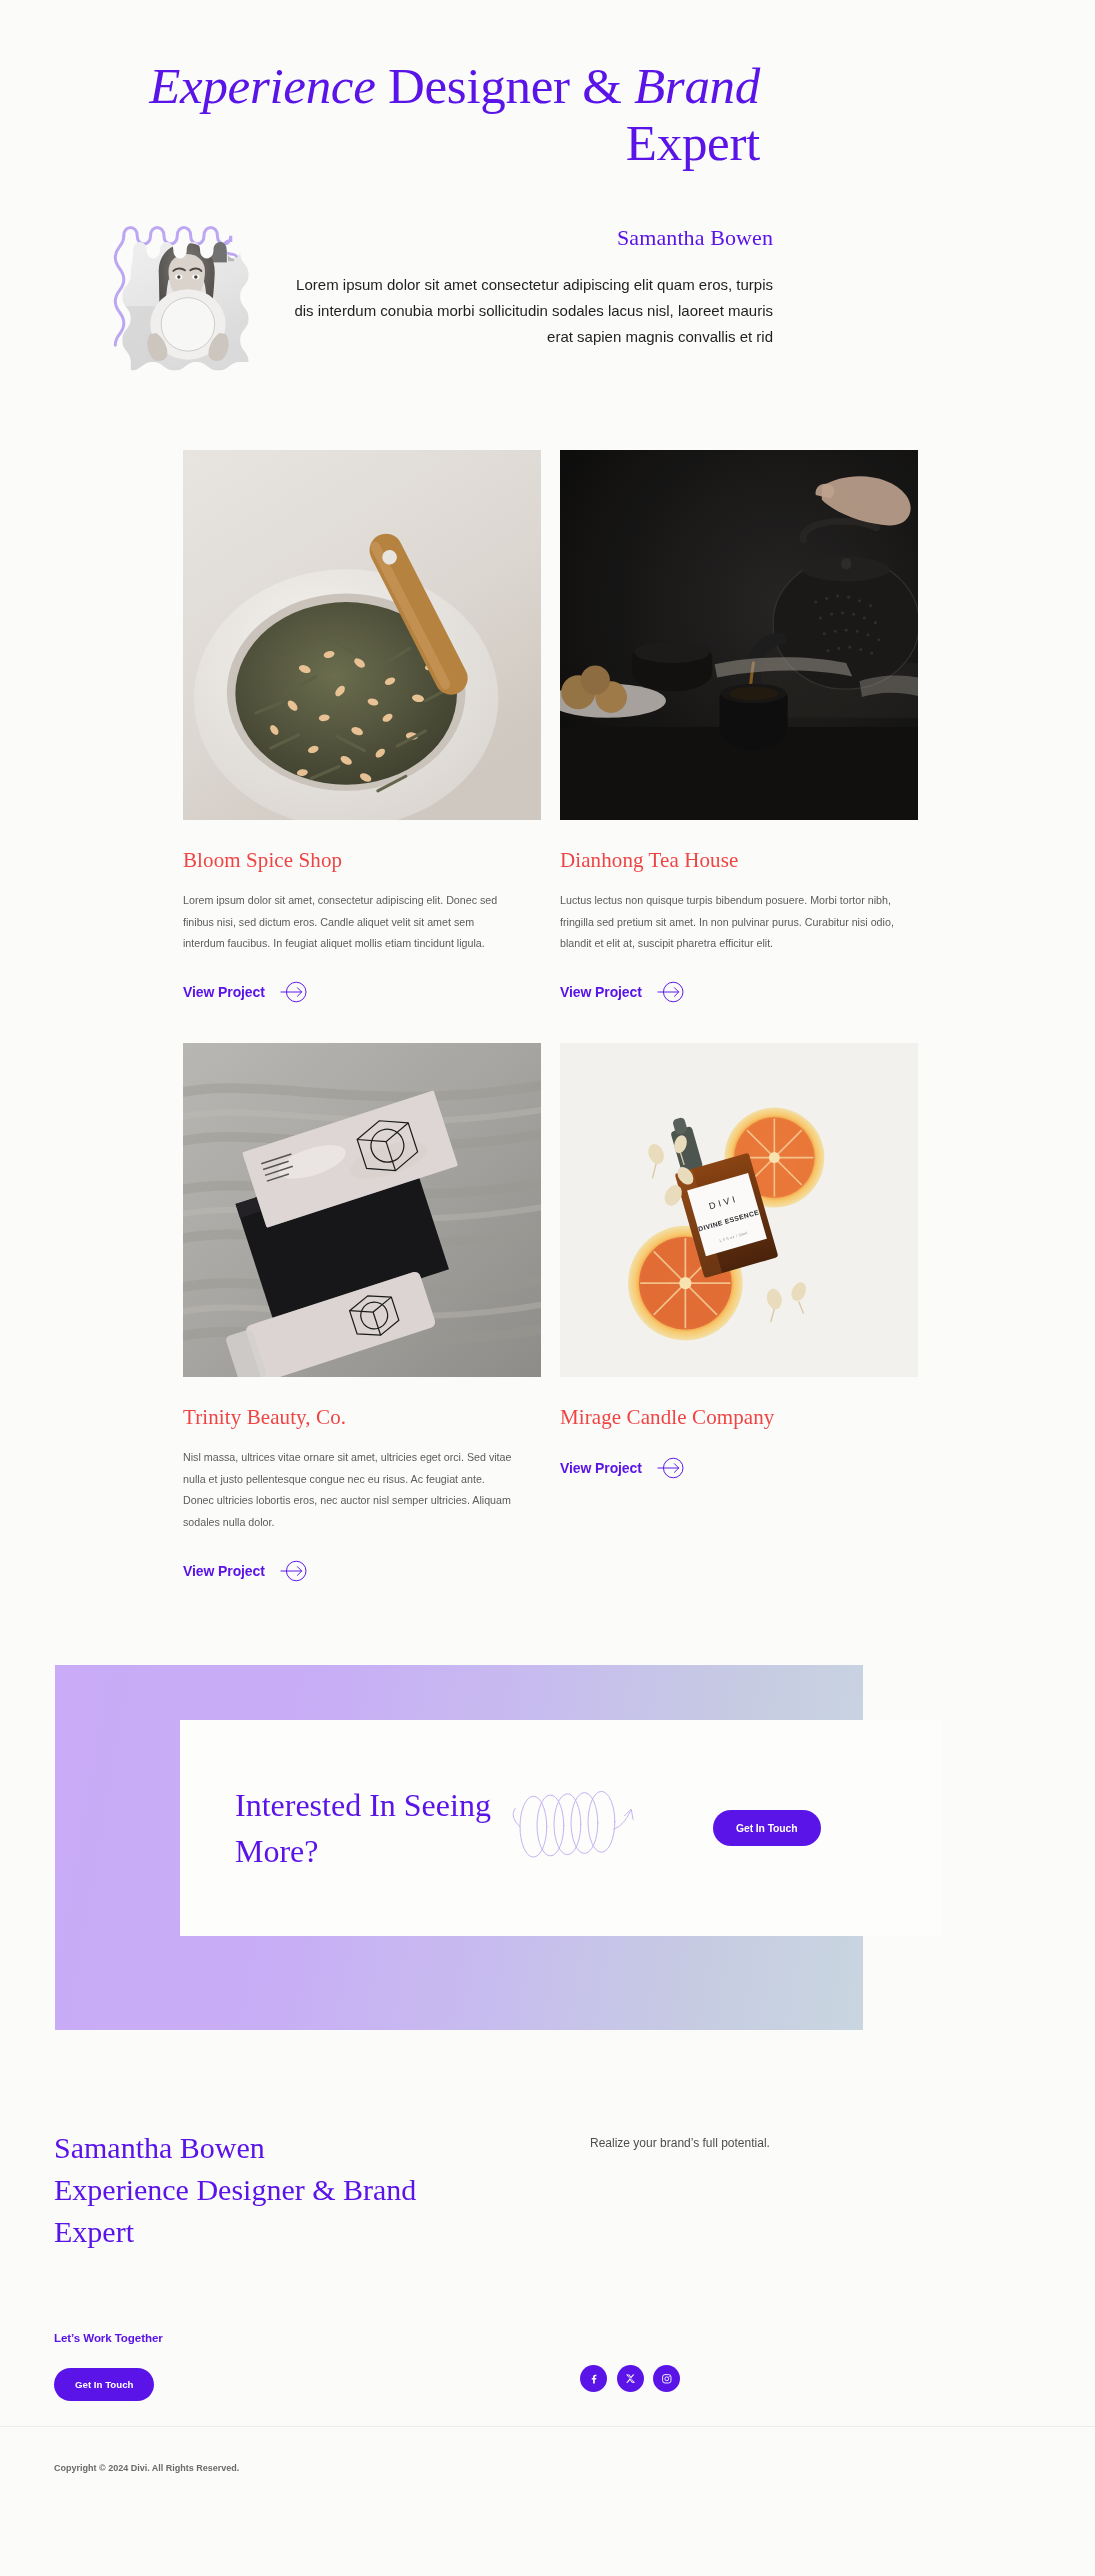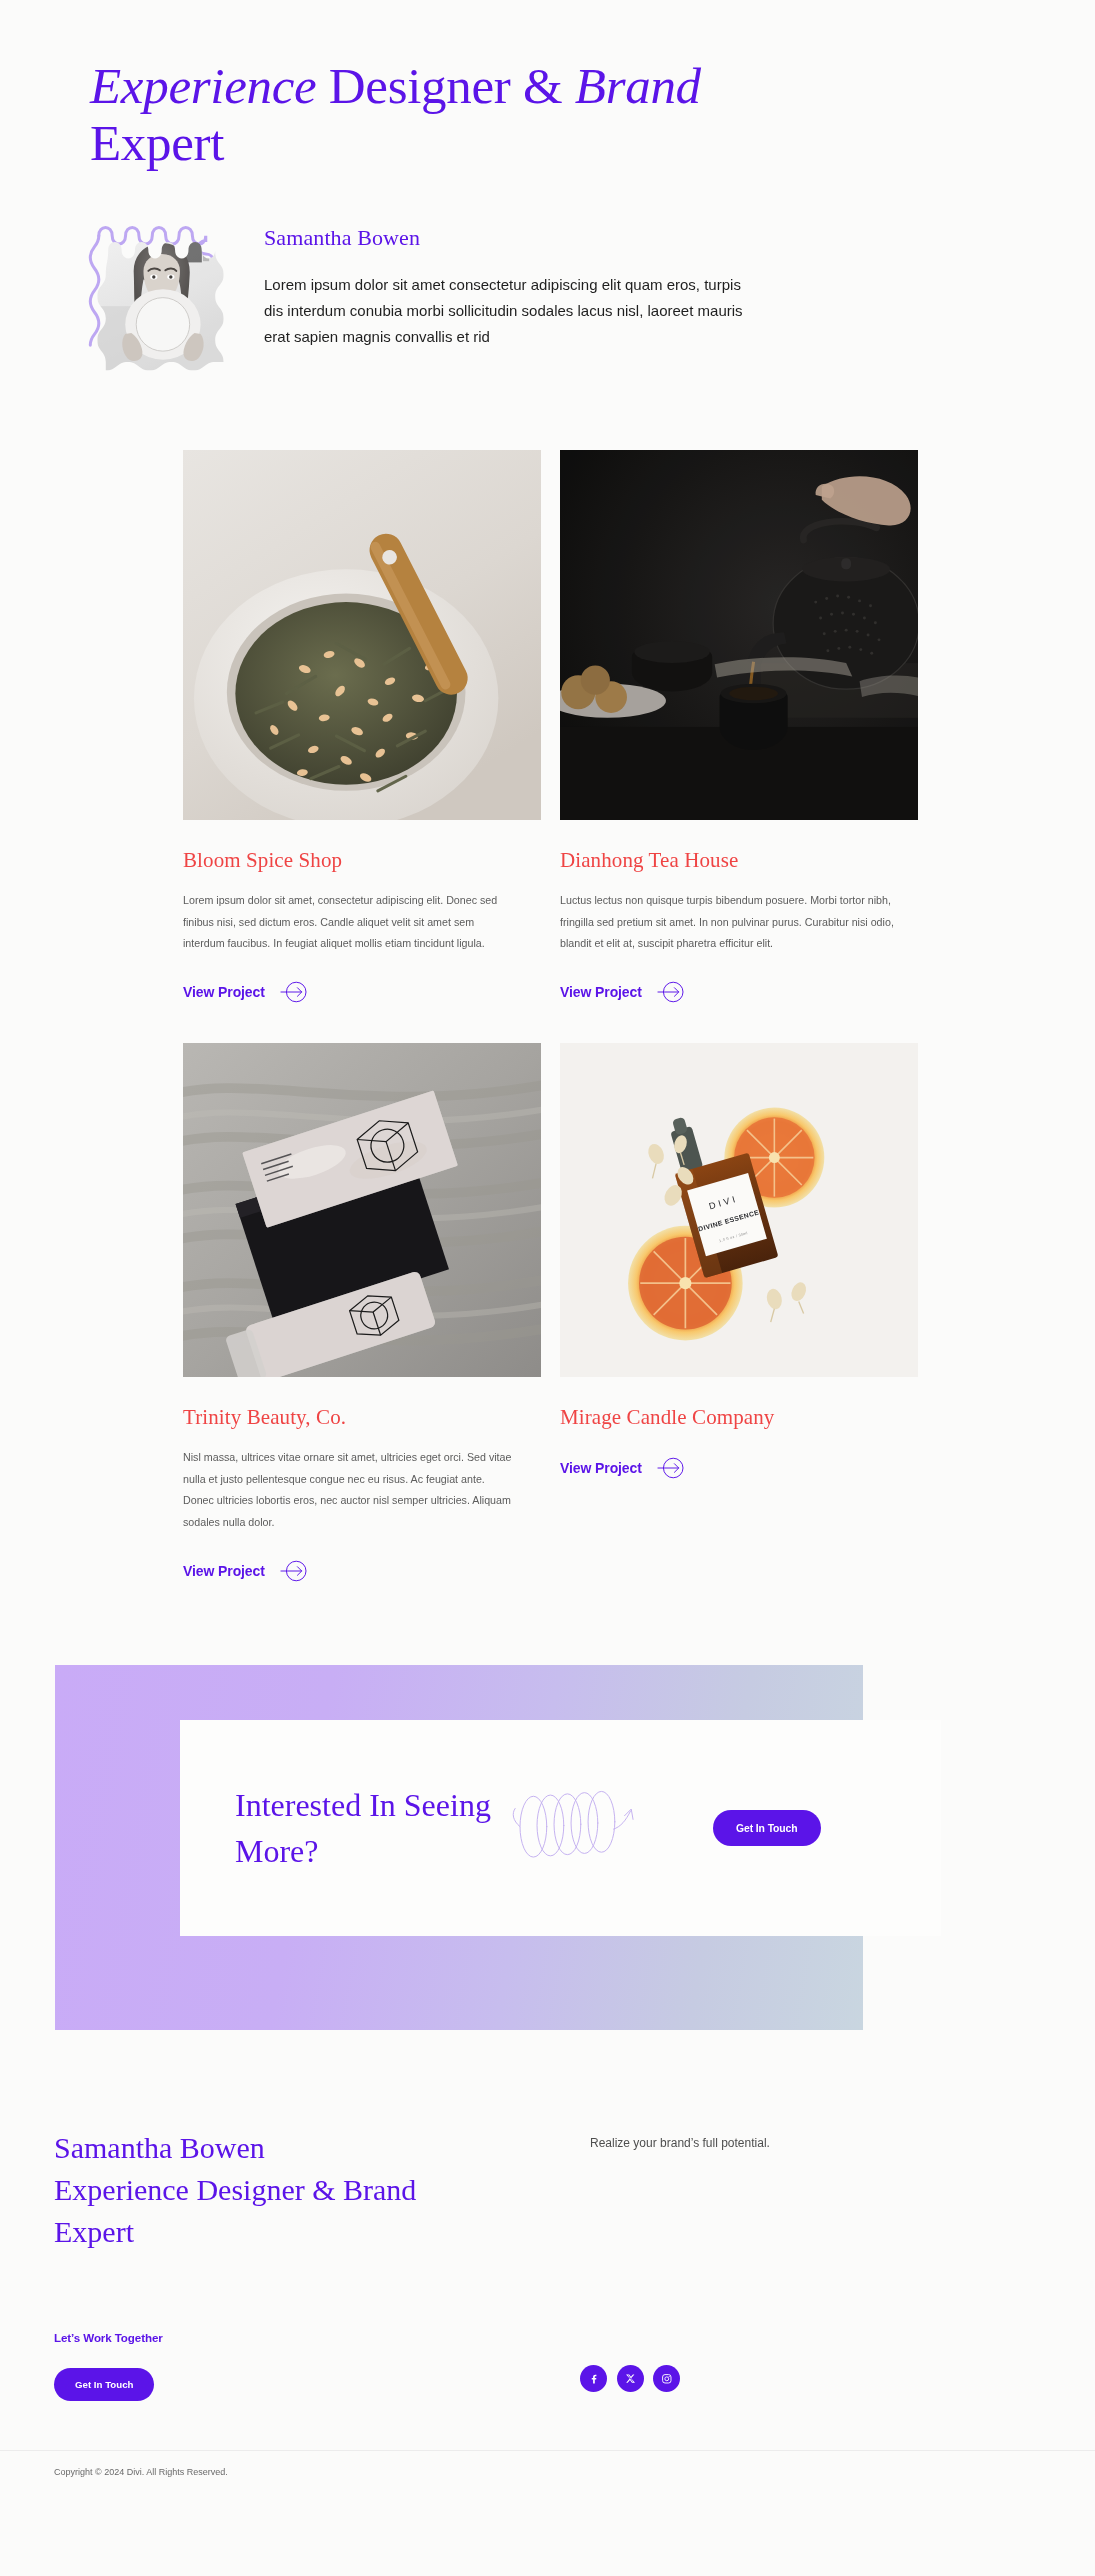--- a/index.html
+++ b/index.html
@@ -7,21 +7,21 @@
   body {
     background:#fbfbfa;
     font-family:"Liberation Sans", sans-serif;
     color:#2b2b2b;
     -webkit-font-smoothing:antialiased;
   }
   .page { position:relative; width:1096px; min-height:2576px; overflow:hidden; }
 
   
   .hero { padding:58px 0 0 0; }
-  .hero-inner { width:658px; margin-left:90px; }
+  .hero-inner { width:658px; margin-left:115px;text-align:right; }
   .hero-title {
     font-family:"Liberation Serif", serif;
     color:#5b14e8;
     font-size:51px;
     line-height:1.12;
     letter-spacing:-0.3px;
     font-weight:400;
     max-width:645px;
   }
   .hero-title .it { font-style:italic; }
@@ -134,23 +134,24 @@
   }
   .footer-cta-row { margin-top:24px; display:flex; align-items:center; }
   .footer-btn {
     background:#5b14e8; color:#fff; border:none;
     font-size:9.7px; font-weight:700; padding:11px 21px; border-radius:37px;
     cursor:pointer; font-family:"Liberation Sans", sans-serif;
   }
   .social-abs { position:absolute; left:580px; top:2365px; }
 
   .copybar {
-    margin-top:49px;
+    margin-top:25px;
     border-top:0.6px solid #ececec;
-    padding:16px 54px 24px 54px;
+    padding:36px 54px 24px 54px;
+    font-weight:bold;
   }
   .copy { font-size:9px; color:#6a6a6a; }
 </style>
 </head>
 <body>
 
 <div class="page">
 
   <section class="hero">
     <div class="hero-inner">

